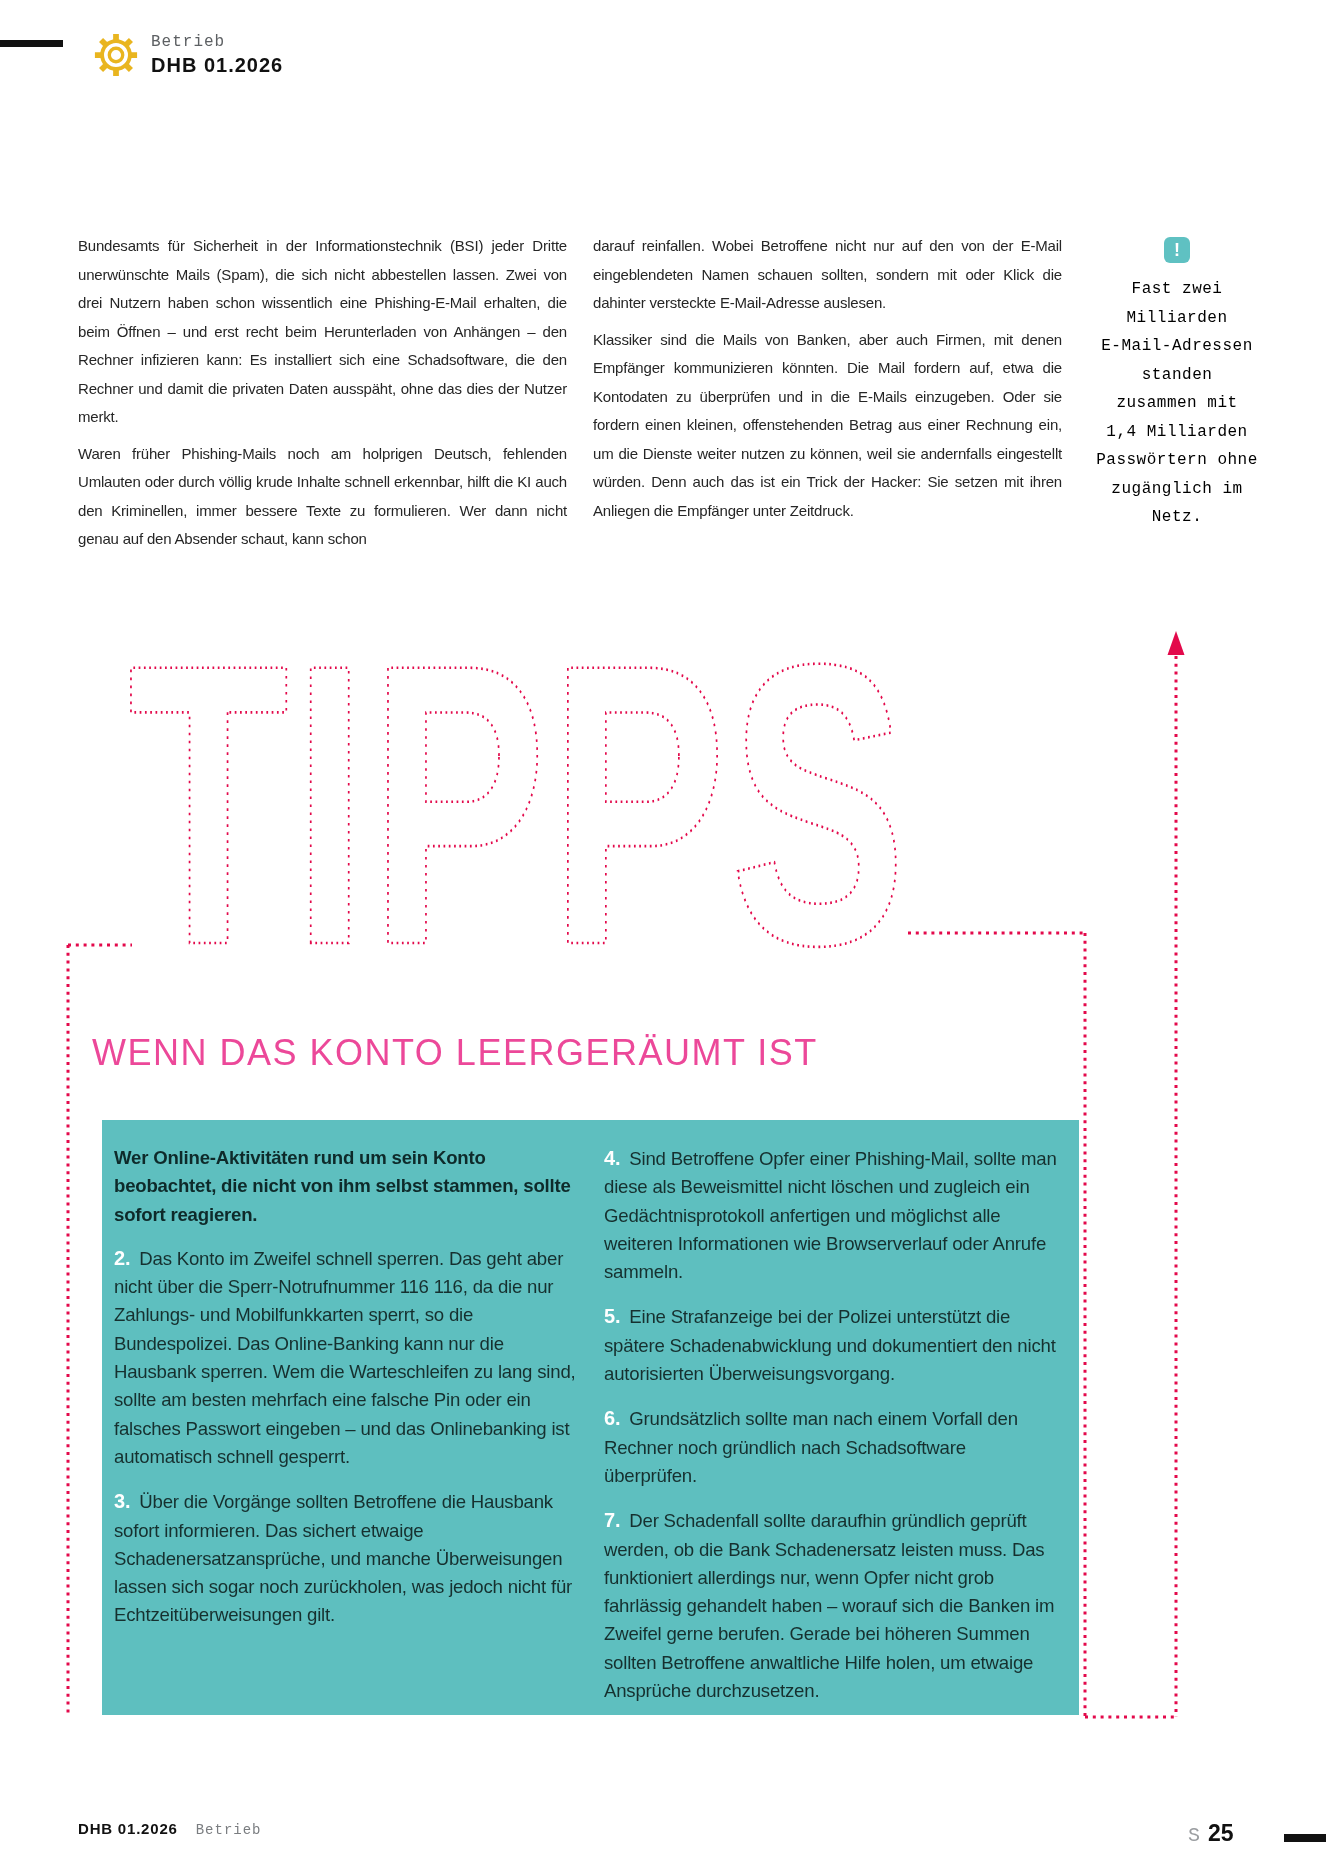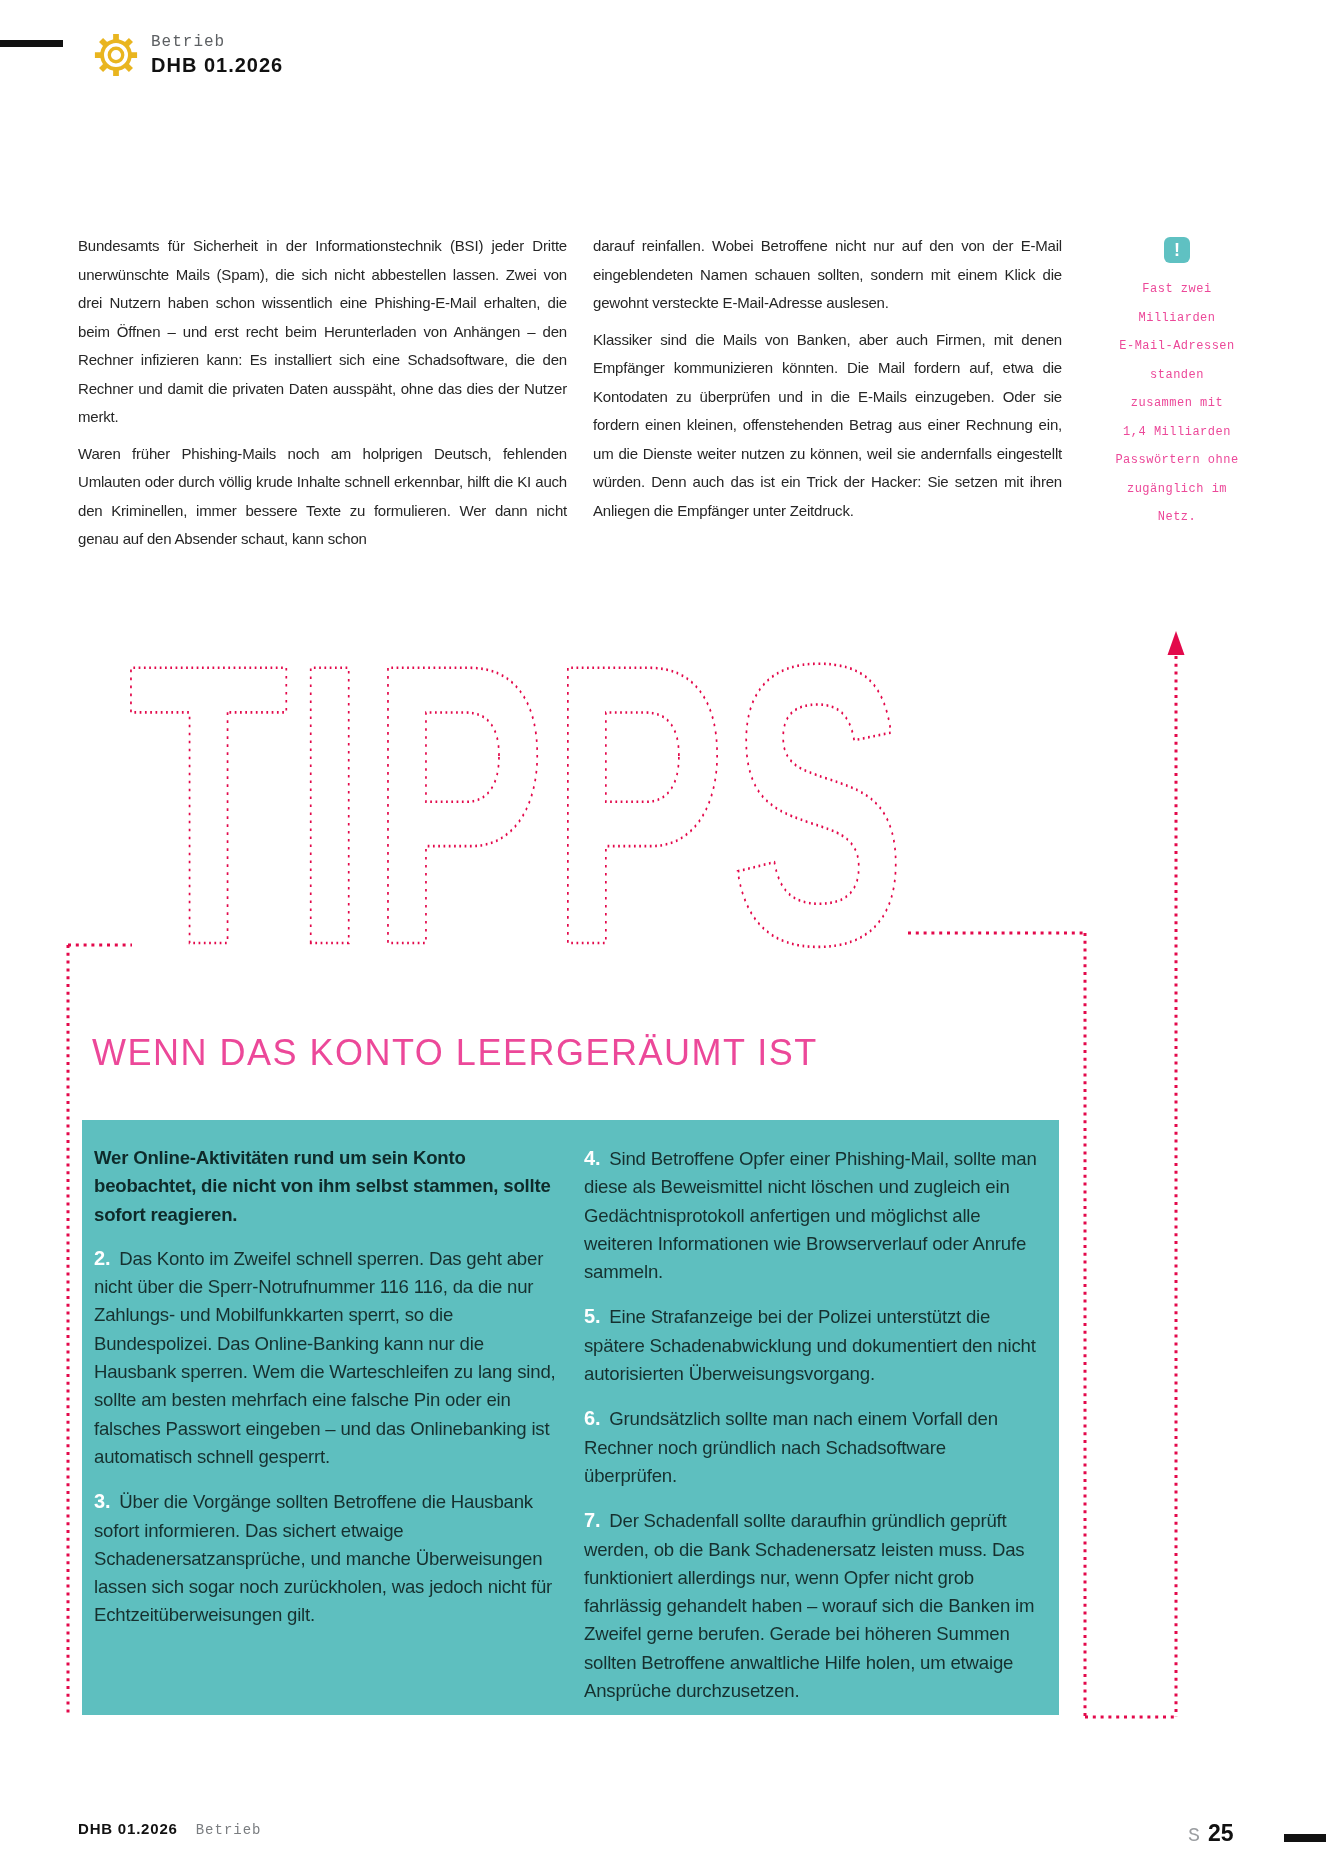--- a/index.html
+++ b/index.html
@@ -30,33 +30,33 @@
   .col2{left:593px;width:469px;}
   
   .sidenote{position:absolute;left:1092px;top:237px;width:170px;text-align:center;}
   .alert-badge{
     width:26px;height:26px;border-radius:6px;background:#5fc1c2;color:#fff;
     font-weight:700;font-size:18px;line-height:26px;text-align:center;
     margin:0 auto 12px auto;
   }
   .sidenote-text{
     font-family:"Liberation Mono", monospace;
-    font-size:12px;line-height:28.5px;color:#ec4899;letter-spacing:0.5px;
+    font-size:16px;line-height:28.5px;color:#000000;letter-spacing:0.5px;
   }
   .sidenote-text span{display:block;}
   
   .decor{position:absolute;left:0;top:0;pointer-events:none;}
   
   .tips-heading{
     position:absolute;left:92px;top:1032px;width:1100px;
     font-size:36px;font-weight:400;color:#ec4899;letter-spacing:1.5px;
     white-space:nowrap;
   }
   .tealbox{
-    position:absolute;left:82px;top:1120px;width:977px;height:595px;
+    position:absolute;left:102px;top:1120px;width:977px;height:595px;
     background:#5ebfbf;box-sizing:border-box;
     padding:24px 18px 0 12px;
     display:flex;gap:25px;
     color:#16302f;font-size:18.6px;line-height:28.3px;letter-spacing:-0.2px;
   }
   .tealcol-left{width:465px;flex:0 0 auto;}
   .tealcol-right{flex:1 1 auto;}
   .tips-intro{font-weight:700;color:#0e2a2a;margin:0 0 15px 0;}
   .tip{margin:0 0 16px 0;}
   .tip-num{color:#ffffff;font-weight:700;font-size:20px;margin-right:9px;}
@@ -87,21 +87,21 @@
       <span class="brand-section">Betrieb</span>
       <span class="brand-issue">DHB 01.2026</span>
     </div>
   </div>
 
   <div class="col col1">
     <p>Bundesamts für Sicherheit in der Informationstechnik (BSI) jeder Dritte unerwünschte Mails (Spam), die sich nicht abbestellen lassen. Zwei von drei Nutzern haben schon wissentlich eine Phishing-E-Mail erhalten, die beim Öffnen – und erst recht beim Herunterladen von Anhängen – den Rechner infizieren kann: Es installiert sich eine Schadsoftware, die den Rechner und damit die privaten Daten ausspäht, ohne das dies der Nutzer merkt.</p>
     <p>Waren früher Phishing-Mails noch am holprigen Deutsch, fehlenden Umlauten oder durch völlig krude Inhalte schnell erkennbar, hilft die KI auch den Kriminellen, immer bessere Texte zu formulieren. Wer dann nicht genau auf den Absender schaut, kann schon</p>
   </div>
   <div class="col col2">
-    <p>darauf reinfallen. Wobei Betroffene nicht nur auf den von der E-Mail eingeblendeten Namen schauen sollten, sondern mit einem Klick die gewohnt versteckte E-Mail-Adresse auslesen.</p>
+    <p>darauf reinfallen. Wobei Betroffene nicht nur auf den von der E-Mail eingeblendeten Namen schauen sollten, sondern mit oder Klick die dahinter versteckte E-Mail-Adresse auslesen.</p>
     <p>Klassiker sind die Mails von Banken, aber auch Firmen, mit denen Empfänger kommunizieren könnten. Die Mail fordern auf, etwa die Kontodaten zu überprüfen und in die E-Mails einzugeben. Oder sie fordern einen kleinen, offenstehenden Betrag aus einer Rechnung ein, um die Dienste weiter nutzen zu können, weil sie andernfalls eingestellt würden. Denn auch das ist ein Trick der Hacker: Sie setzen mit ihren Anliegen die Empfänger unter Zeitdruck.</p>
   </div>
 
   <div class="sidenote">
     <div class="alert-badge">!</div>
     <div class="sidenote-text">
       <span>Fast zwei</span>
       <span>Milliarden</span>
       <span>E-Mail-Adressen</span>
       <span>standen</span>

